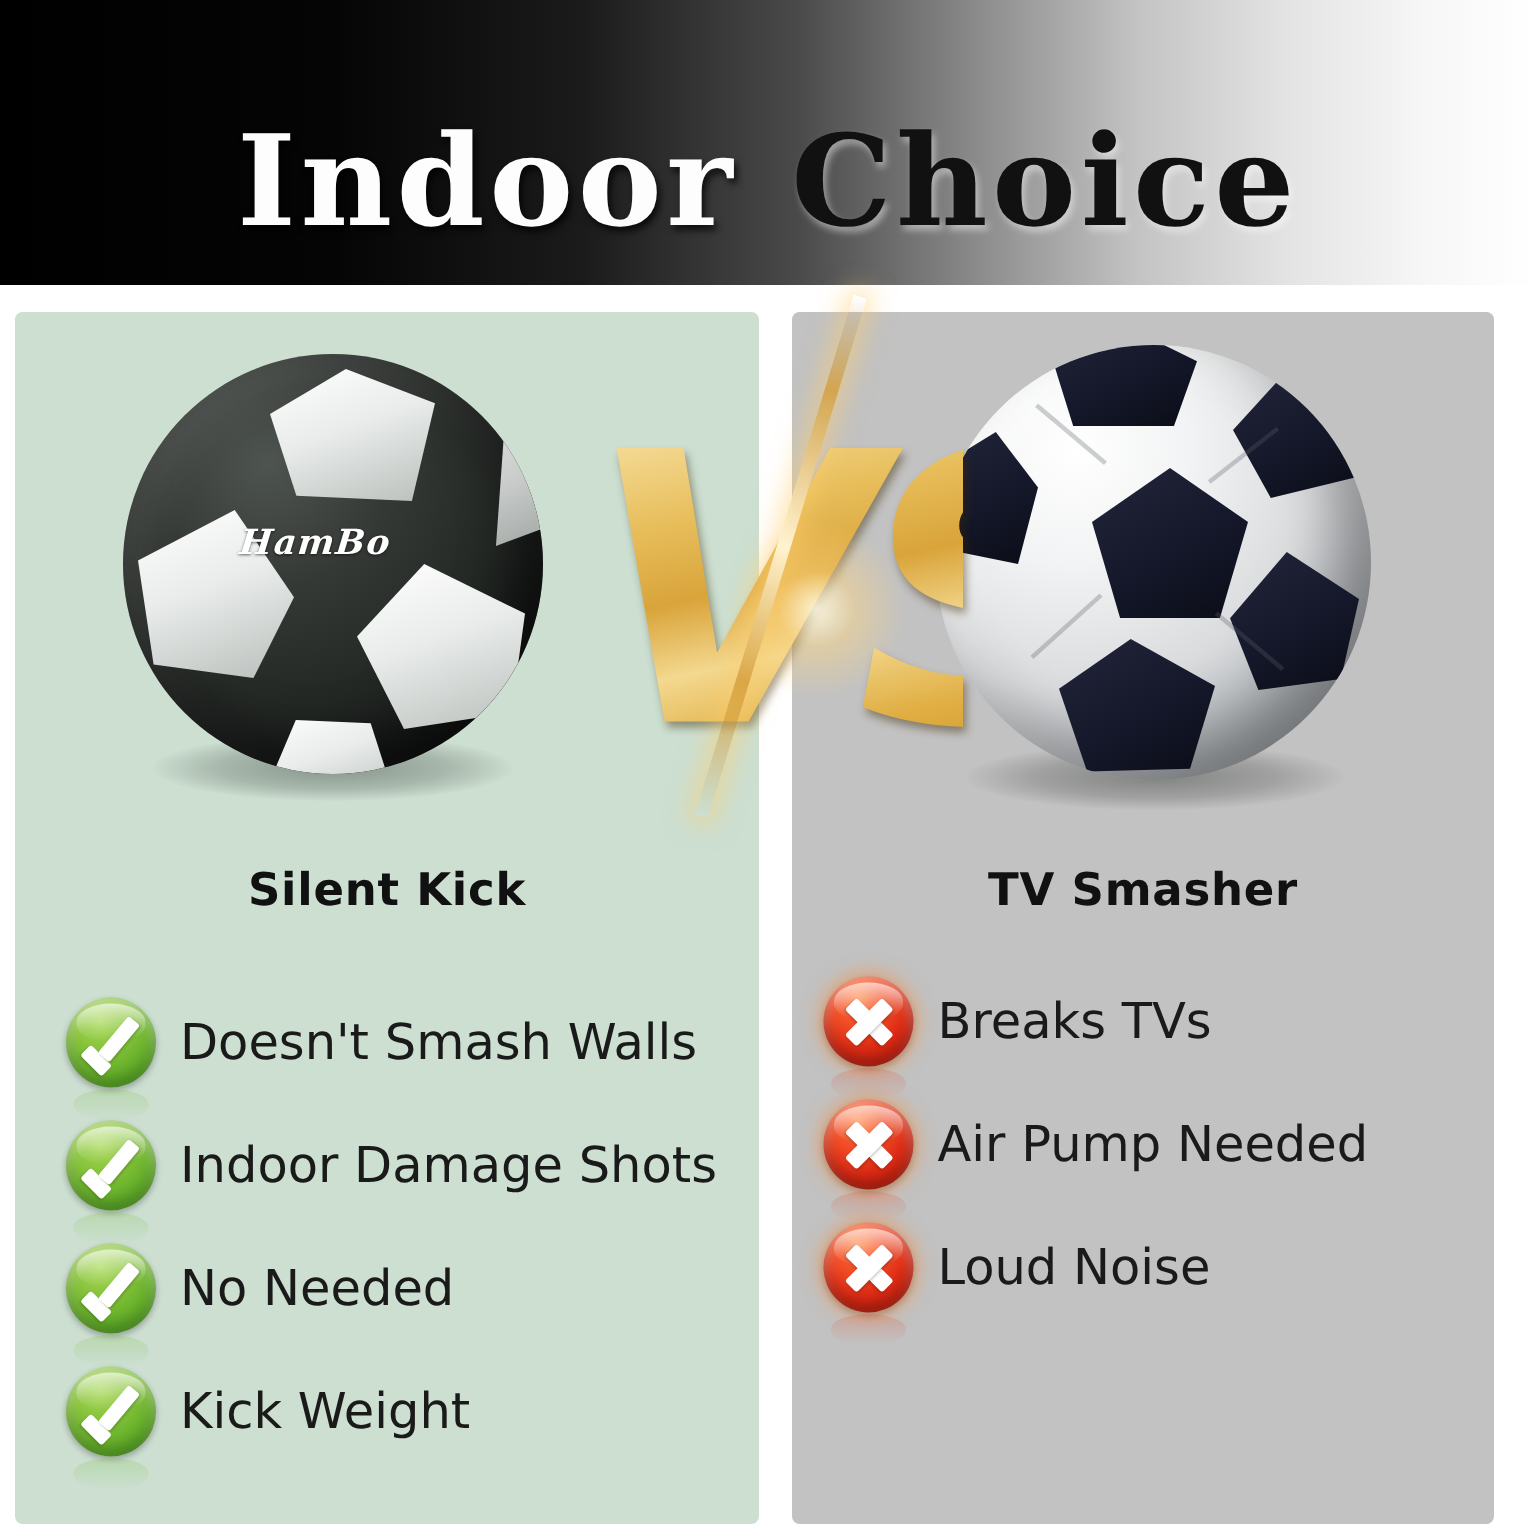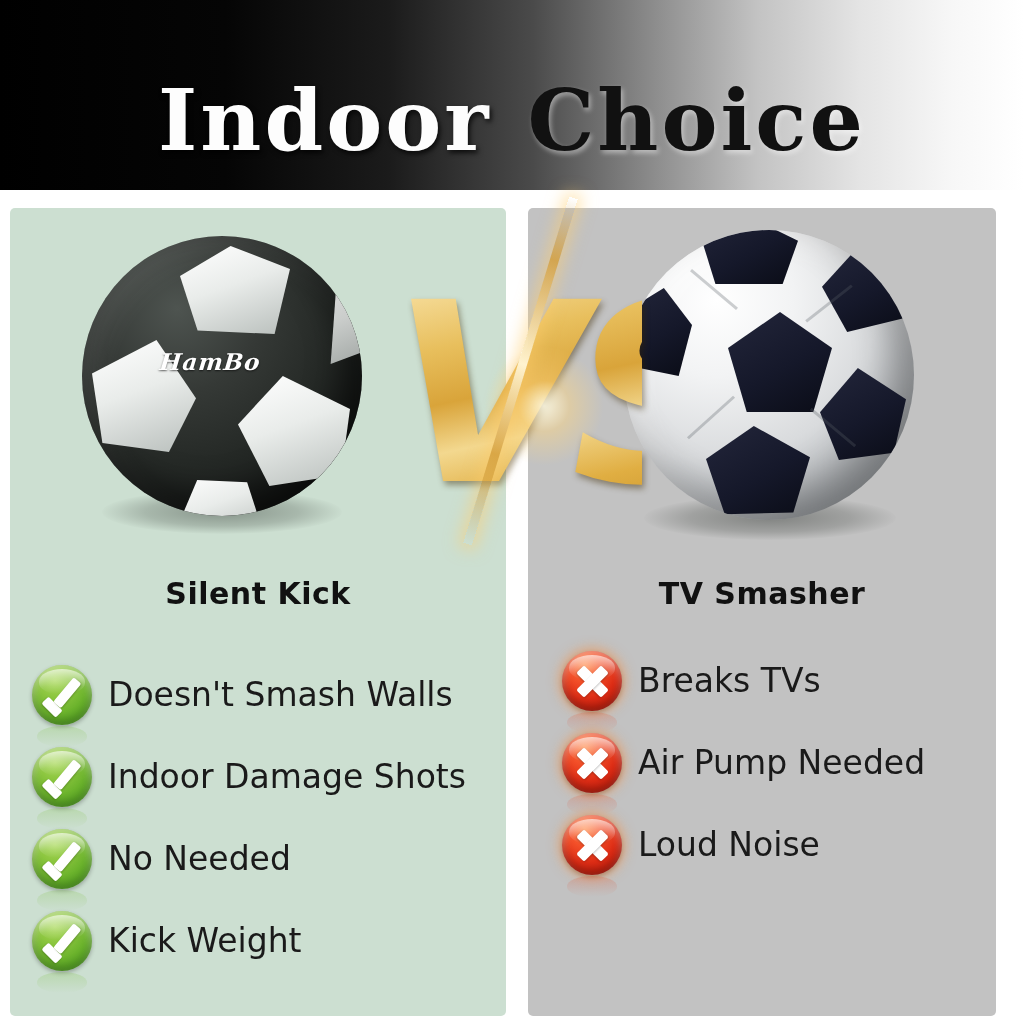--- a/index.html
+++ b/index.html
@@ -283,22 +283,22 @@
     width: 100%;
   }
   .list-left { top: 446px; }
   .list-right { top: 432px; }
 
   .feature-row {
     display: flex;
     align-items: center;
     height: 82px;
   }
-  .row-left { padding-left: 22px; }
-  .row-right { padding-left: 34px; }
+  .row-left { padding-left: 34px; }
+  .row-right { padding-left: 21px; }
 
   .badge {
     position: relative;
     flex: 0 0 auto;
     width: 60px;
     height: 60px;
     border-radius: 50%;
   }
   .badge-check {
     background: radial-gradient(circle at 38% 26%,

